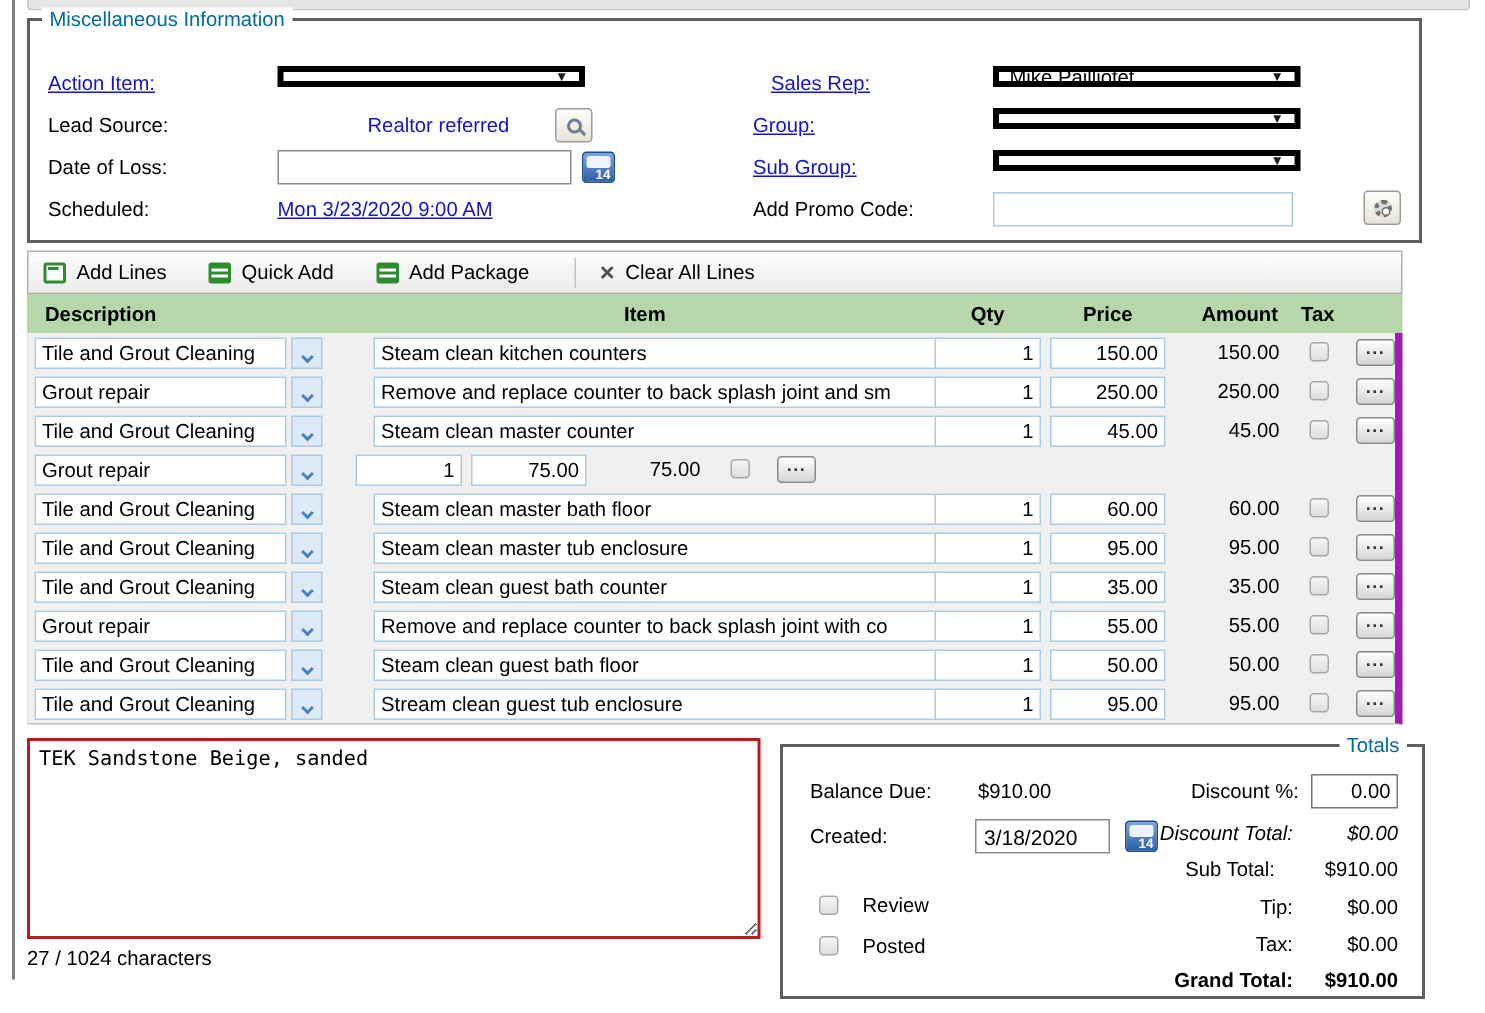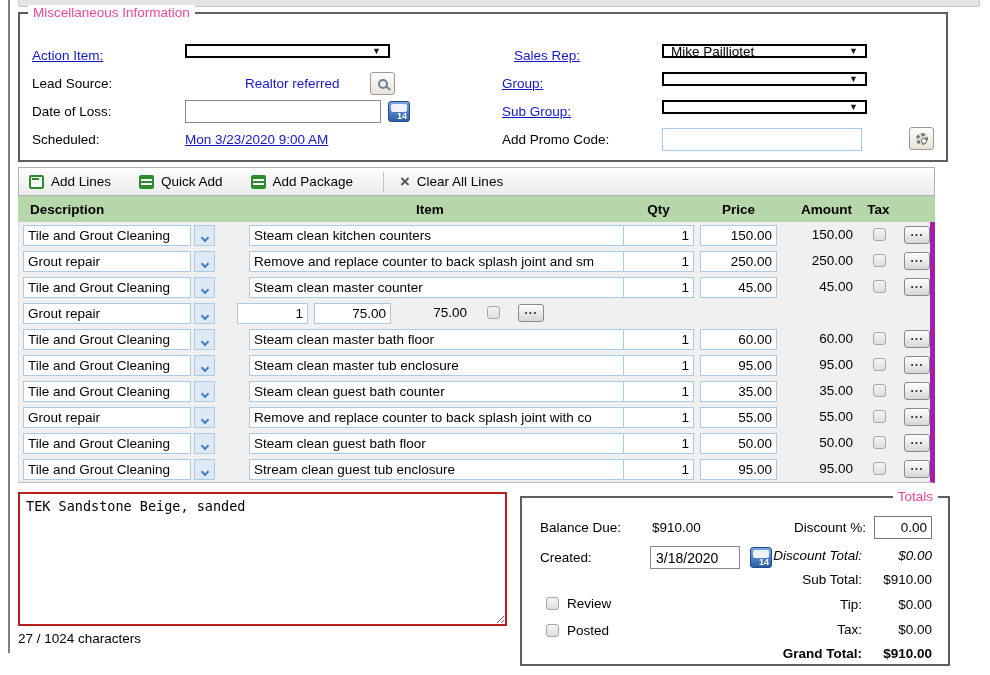--- a/index.html
+++ b/index.html
@@ -6,32 +6,32 @@
   html,body { background:#fff; }
   body { font-family:"Liberation Sans", sans-serif; font-size:13.5px; color:#000; }
   .page { position:relative; width:990px; height:675px; background:#fff; overflow:hidden; }
 
   .top-strip { position:absolute; left:18px; top:0; width:962px; height:7px;
     background:#e4e4e4; border:1px solid #c6c6c6; border-top:none; border-radius:0 0 3px 3px; }
   .left-line { position:absolute; left:8px; top:0; width:2px; height:653px; background:#7f7f7f; }
 
   
   .groupbox { position:absolute; border:2px solid #5f5f5f; background:#fff; }
-  .groupbox .legend { position:absolute; top:-9px; background:#fff; padding:0 5px; color:#ec4899; font-size:13.5px; }
+  .groupbox .legend { position:absolute; top:-9px; background:#fff; padding:0 5px; color:#0369a1; font-size:13.5px; }
   .gb-misc { left:18px; top:12px; width:930px; height:150px; }
   .gb-misc .legend { left:8px; }
   .gb-totals { left:520px; top:496px; width:430px; height:170px; }
   .gb-totals .legend { right:10px; }
 
   .lbl { position:absolute; white-space:nowrap; }
   .lnk { color:#1515c8; text-decoration:underline; cursor:pointer; }
   .lnk-plain { color:#1515c8; cursor:pointer; }
 
   
-  .sel { position:absolute; width:205px; height:14px; border:2px solid #000000; background:#fff;
+  .sel { position:absolute; width:205px; height:14px; border:4px solid #000000; background:#fff;
     display:flex; align-items:center; justify-content:space-between; padding:0 7px; cursor:pointer; }
   .sel::after { content:"▼"; font-size:9px; color:#1a1a1a; margin-left:6px; }
 
   .txt { position:absolute; height:23px; border:1px solid #8a8a8a; background:#fff; padding:0 5px;
     font-family:"Liberation Sans", sans-serif; font-size:13.5px; }
   .txt-blue { border-color:#aacbe4; }
 
   
   .btn-sq { position:absolute; width:25px; height:23px; border:1px solid #9a9a9a; border-radius:3px;
     background:linear-gradient(#fdfdfb,#e7e3d6); cursor:pointer; display:flex; align-items:center; justify-content:center; }
@@ -106,21 +106,21 @@
   .t-lbl { position:absolute; white-space:nowrap; }
   .t-val { position:absolute; white-space:nowrap; }
   .t-rrow { position:absolute; right:16px; display:flex; align-items:center; }
   .t-rrow .rl { width:110px; text-align:right; margin-right:8px; white-space:nowrap; }
   .t-rrow .rv { width:62px; text-align:right; white-space:nowrap; }
   .bold { font-weight:bold; }
   .disc-inp { width:58px; height:23px; border:1px solid #767676; text-align:right; padding:0 4px;
     font-family:"Liberation Sans", sans-serif; font-size:13.5px; }
   .created-inp { position:absolute; left:128px; top:-4px; width:90px; height:23px; border:1px solid #8a8a8a;
     padding:0 5px; font-family:"Liberation Sans", sans-serif; font-size:14px; }
-  .chk-row { position:absolute; display:flex; align-items:center; gap:8px; }
+  .chk-row { position:absolute; display:flex; align-items:center; gap:16px; }
 </style>
 </head>
 <body>
 
 <div class="page">
   <div class="top-strip"></div>
   <div class="left-line"></div>
 
   <div class="groupbox gb-misc">
     <span class="legend">Miscellaneous Information</span>
@@ -488,21 +488,21 @@
     </div>
 
     <div class="t-rrow" style="top:18px;">
       <span class="rl">Discount %:</span>
       <input class="disc-inp" value="0.00" style="">
     </div>
     <div class="t-rrow" style="top:50px;font-style:italic;">
       <span class="rl">Discount Total:</span>
       <span class="rv">$0.00</span>
     </div>
-    <div class="t-rrow" style="top:74px;">
+    <div class="t-rrow" style="top:74px;gap:12px;">
       <span class="rl">Sub Total:</span>
       <span class="rv">$910.00</span>
     </div>
     <div class="t-rrow" style="top:99px;">
       <span class="rl">Tip:</span>
       <span class="rv">$0.00</span>
     </div>
     <div class="t-rrow" style="top:124px;">
       <span class="rl">Tax:</span>
       <span class="rv">$0.00</span>

